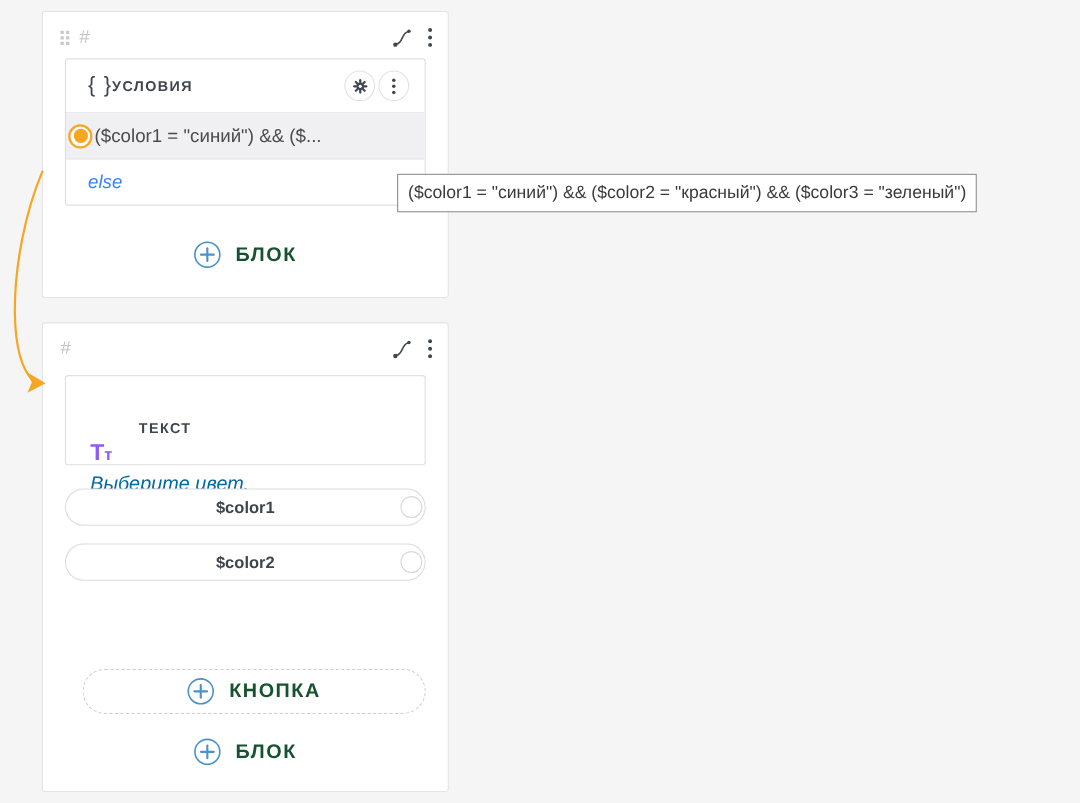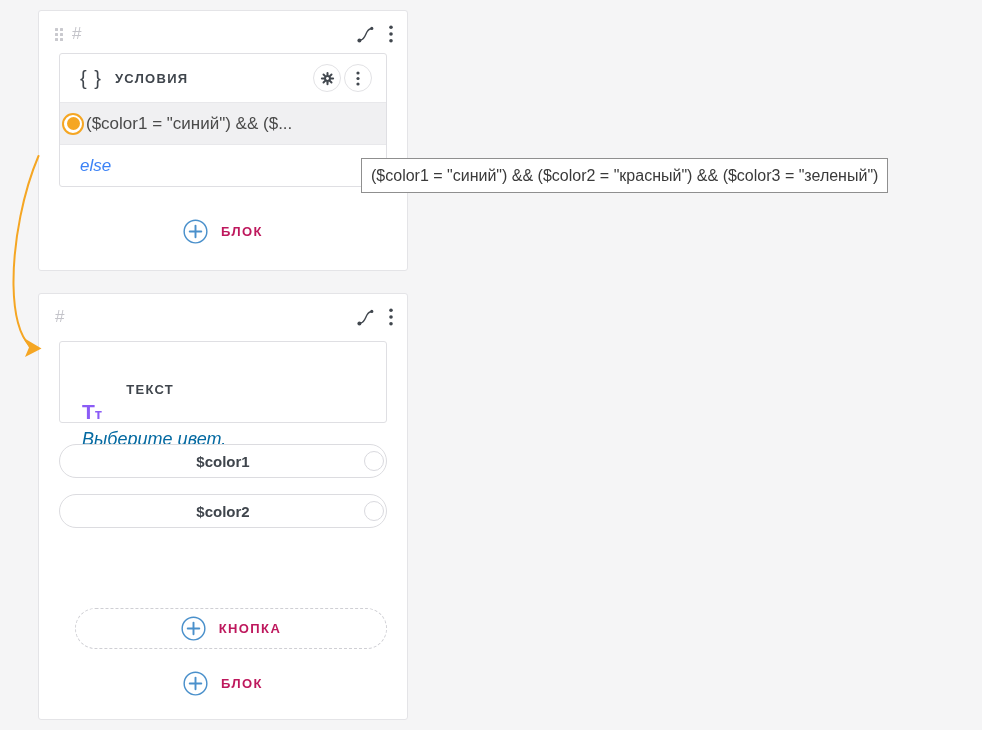--- a/index.html
+++ b/index.html
@@ -35,42 +35,42 @@
   
   .cond-box {
     position:absolute; left:20px; right:20px; top:42px;
     border:1px solid #dfdfe3; border-radius:3px; background:#fff;
   }
   .cond-header {
     height:49px; display:flex; align-items:center;
     padding:0 14px 0 20px; border-bottom:1px solid #e8e8eb;
   }
   .brace-icon { font-size:20px; font-weight:500; color:#40464d; letter-spacing:1px; }
-  .widget-label { font-size:13px; font-weight:600; letter-spacing:1.3px; color:#3f454c; margin-left:13px; }
+  .widget-label { font-size:13px; font-weight:600; letter-spacing:1.3px; color:#3f454c; }
   .circle-btn {
     width:28px; height:28px; border-radius:50%; border:1px solid #e2e2e5; background:#fff;
     display:flex; align-items:center; justify-content:center; cursor:pointer;
   }
   .cond-header .circle-btn + .circle-btn { margin-left:3px; }
   .cond-row {
     height:42px; background:#f0f0f2; border-bottom:1px solid #e8e8eb;
     display:flex; align-items:center; padding:0 4px 0 2px; cursor:pointer;
   }
   .radio {
     width:22px; height:22px; border-radius:50%; border:2px solid #f5a623; background:#fff;
     display:flex; align-items:center; justify-content:center; flex:none;
   }
   .radio i { width:13px; height:13px; border-radius:50%; background:#f5a623; }
   .cond-text { font-size:17px; color:#4a4a4a; margin-left:2px; white-space:nowrap; overflow:hidden; }
   .else-row { height:41px; display:flex; align-items:center; padding:0 20px; cursor:pointer; }
   .else-text { font-style:italic; font-size:17px; color:#3b82f6; }
 
   
   .add-row { display:flex; align-items:center; justify-content:center; gap:13px; cursor:pointer; }
-  .add-row .lbl { font-size:13px; font-weight:700; letter-spacing:1.4px; color:#be185d; }
+  .add-row .lbl { font-size:18px; font-weight:700; letter-spacing:1.4px; color:#14532d; }
   .add-block-1 { position:absolute; left:0; right:0; bottom:26px; }
   .add-block-2 { position:absolute; left:0; right:0; top:376px; height:26px; }
 
   
   .tooltip {
     position:absolute; left:361px; top:158px; height:35px; z-index:6;
     background:#fff; border:1px solid #8f8f8f;
     display:flex; align-items:center; padding:0 9px;
     font-size:16px; color:#3a3a3a; white-space:nowrap;
   }

